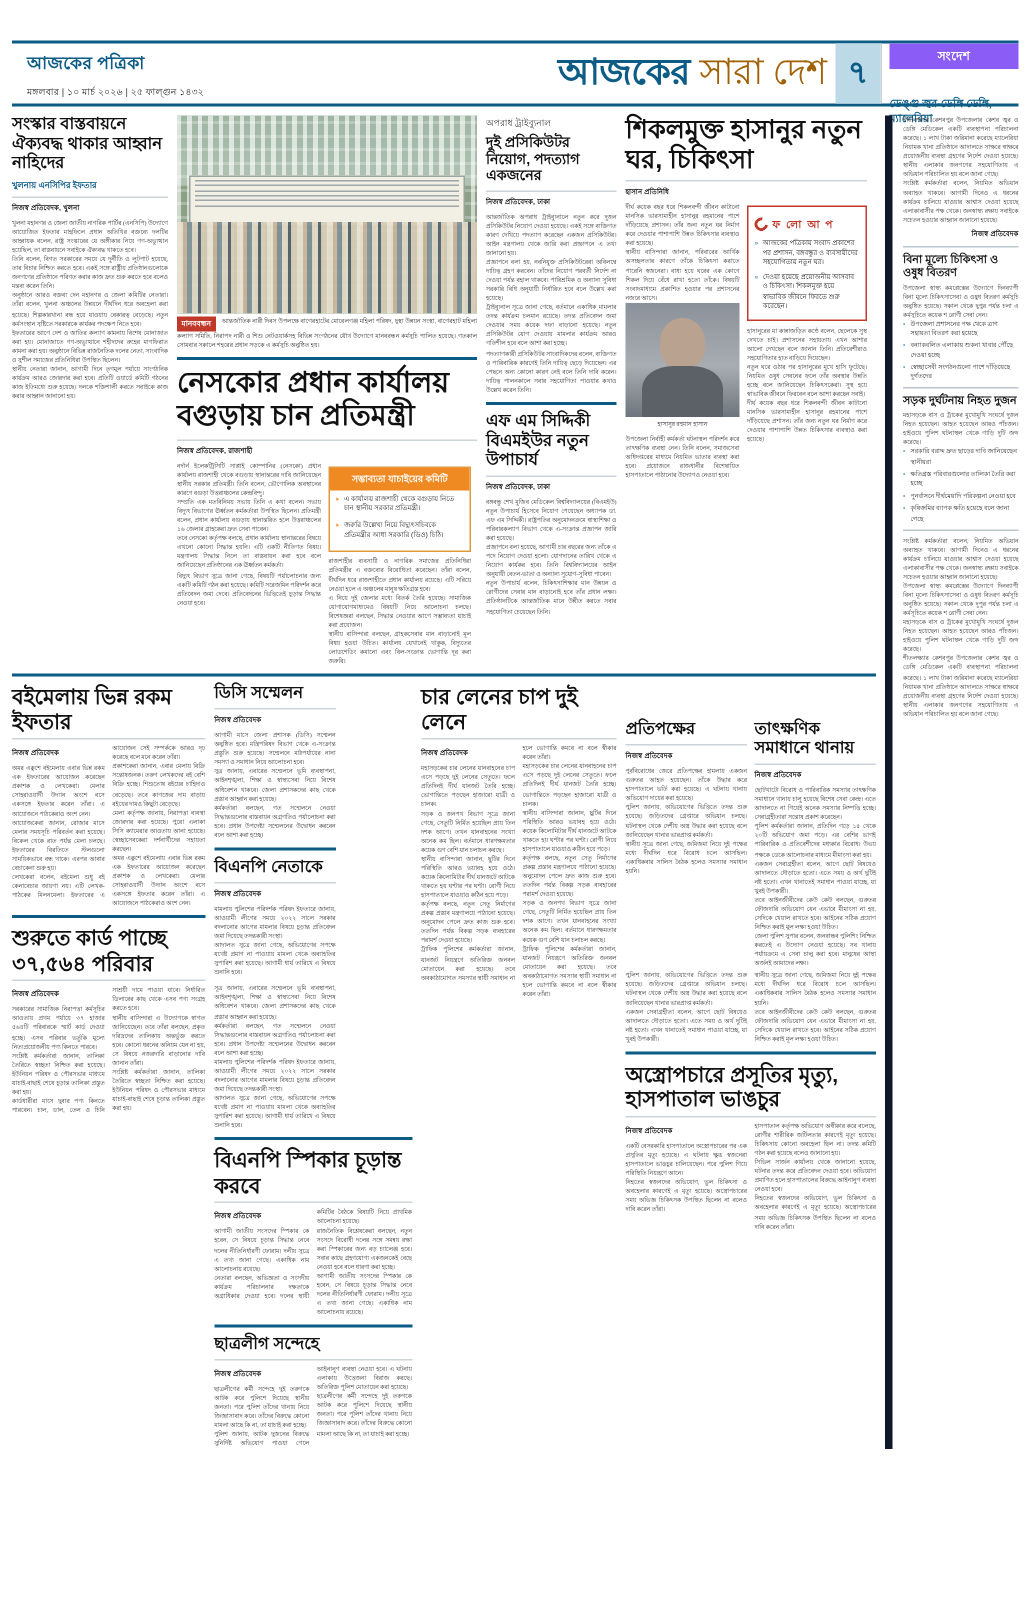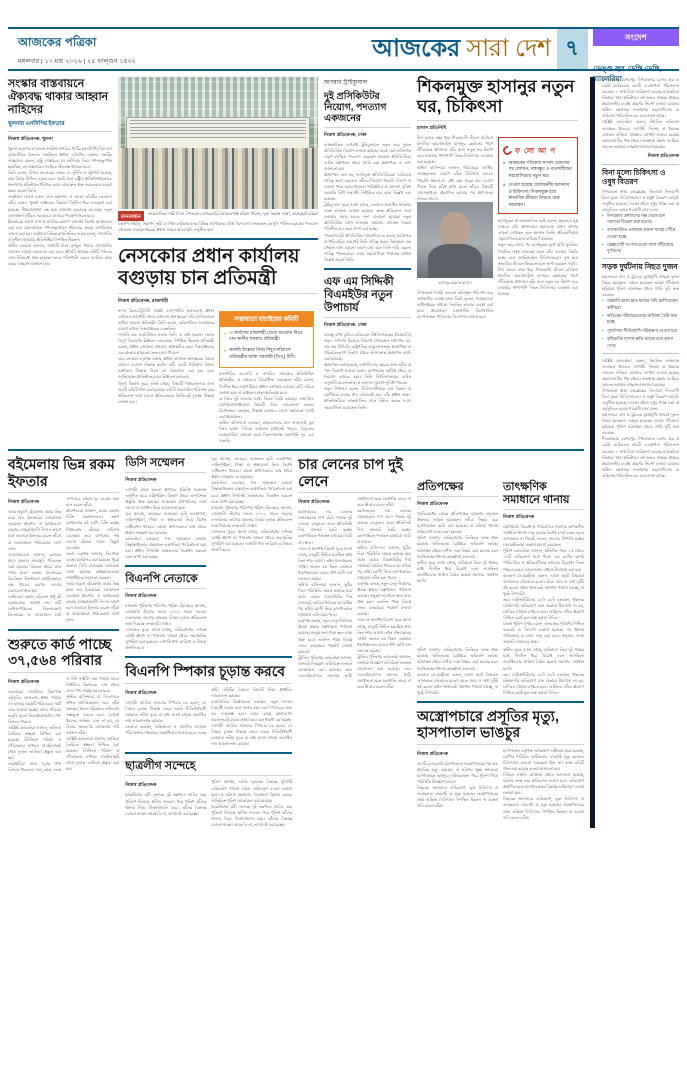--- a/index.html
+++ b/index.html
@@ -394,21 +394,21 @@
                 <p>সরকারের সামাজিক নিরাপত্তা কর্মসূচির আওতায় প্রথম পর্যায়ে ৩৭ হাজার ৫৬৪টি পরিবারকে স্মার্ট কার্ড দেওয়া হচ্ছে। এসব পরিবার ভর্তুকি মূল্যে নিত্যপ্রয়োজনীয় পণ্য কিনতে পারবে।</p>
                 <p>সংশ্লিষ্ট কর্মকর্তারা জানান, তালিকা তৈরিতে স্বচ্ছতা নিশ্চিত করা হয়েছে। ইউনিয়ন পরিষদ ও পৌরসভার মাধ্যমে যাচাই-বাছাই শেষে চূড়ান্ত তালিকা প্রস্তুত করা হয়।</p>
                 <p>কার্ডধারীরা মাসে দুবার পণ্য কিনতে পারবেন। চাল, ডাল, তেল ও চিনি সাশ্রয়ী দামে পাওয়া যাবে। নির্ধারিত ডিলারের কাছ থেকে এসব পণ্য সংগ্রহ করতে হবে।</p>
                 <p>স্থানীয় বাসিন্দারা এ উদ্যোগকে স্বাগত জানিয়েছেন। তবে তাঁরা বলছেন, প্রকৃত দরিদ্রদের তালিকায় অন্তর্ভুক্ত করতে হবে। কোনো ধরনের অনিয়ম যেন না হয়, সে বিষয়ে নজরদারি বাড়ানোর দাবি জানান তাঁরা।</p>
                 <p>সংশ্লিষ্ট কর্মকর্তারা জানান, তালিকা তৈরিতে স্বচ্ছতা নিশ্চিত করা হয়েছে। ইউনিয়ন পরিষদ ও পৌরসভার মাধ্যমে যাচাই-বাছাই শেষে চূড়ান্ত তালিকা প্রস্তুত করা হয়।</p>
               </div>
             </div>
           </div>
 
           <div class="b-c2">
-            <div style="display:flex; gap:5px;">
+            <div style="display:flex; gap:5px;flex-direction:column;">
               <div style="width:81px;">
                 <h2 class="head h-md">ডিসি সম্মেলন</h2>
                 <div class="rule-thin"></div>
                 <div class="byline">নিজস্ব প্রতিবেদক</div>
                 <div class="fade-text">
                   <p>আগামী মাসে জেলা প্রশাসক (ডিসি) সম্মেলন অনুষ্ঠিত হবে। মন্ত্রিপরিষদ বিভাগ থেকে এ-সংক্রান্ত প্রস্তুতি শুরু হয়েছে। সম্মেলনে মাঠপর্যায়ের নানা সমস্যা ও সমাধান নিয়ে আলোচনা হবে।</p>
                   <p>সূত্র জানায়, এবারের সম্মেলনে ভূমি ব্যবস্থাপনা, আইনশৃঙ্খলা, শিক্ষা ও স্বাস্থ্যসেবা নিয়ে বিশেষ অধিবেশন থাকবে। জেলা প্রশাসকদের কাছ থেকে প্রস্তাব আহ্বান করা হয়েছে।</p>
                   <p>কর্মকর্তারা বলছেন, গত সম্মেলনে নেওয়া সিদ্ধান্তগুলোর বাস্তবায়ন অগ্রগতিও পর্যালোচনা করা হবে। প্রধান উপদেষ্টা সম্মেলনের উদ্বোধন করবেন বলে আশা করা হচ্ছে।</p>
                 </div>
                 <div class="rule-thick"></div>

